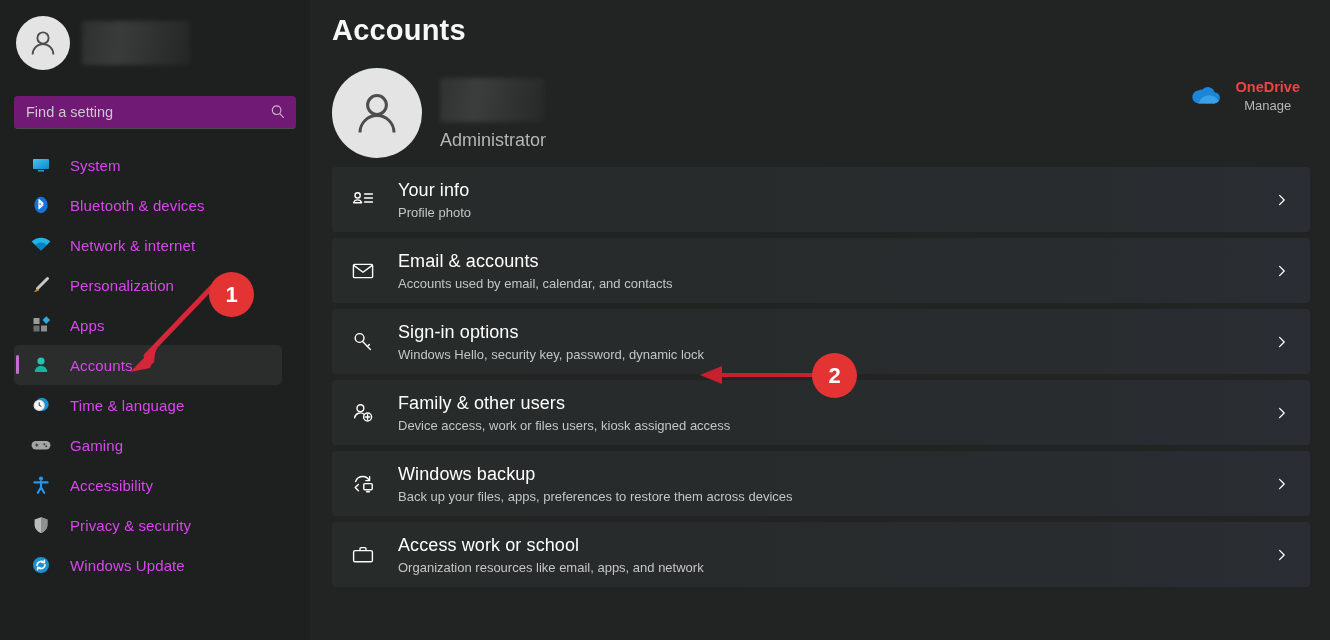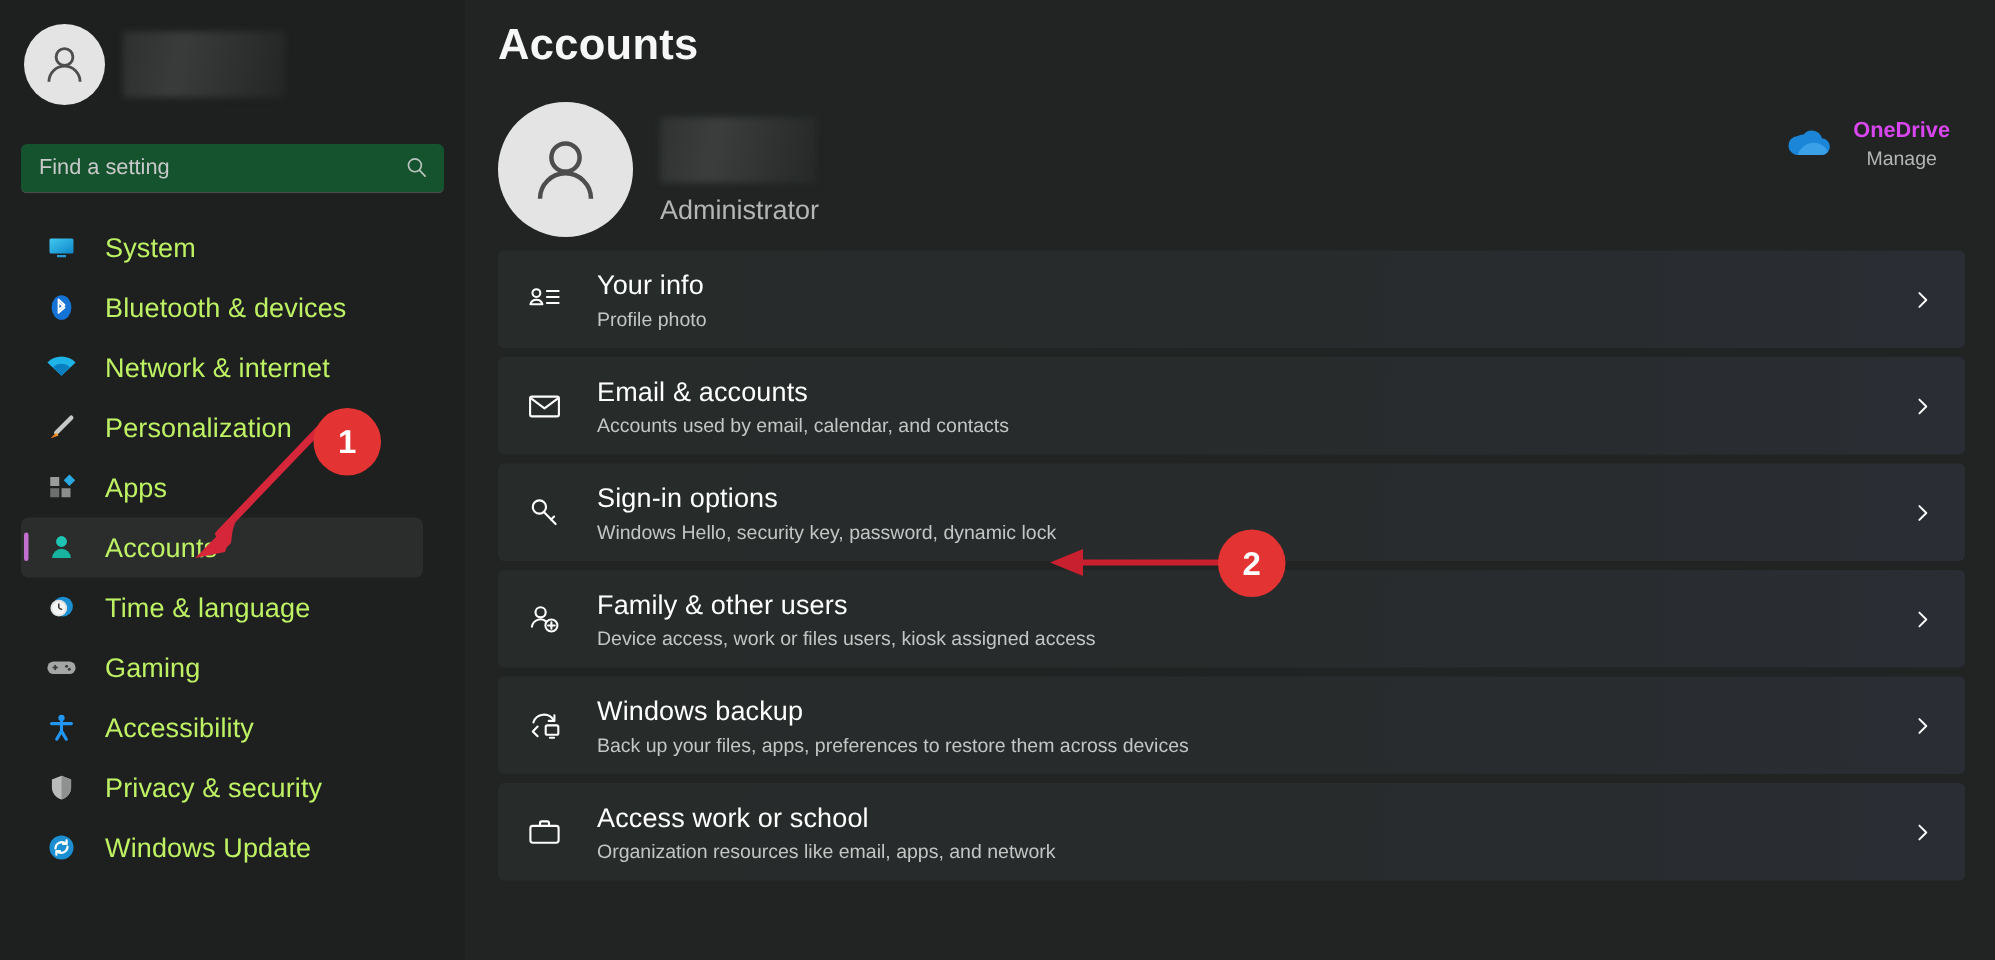--- a/index.html
+++ b/index.html
@@ -38,21 +38,21 @@
   .profile-redacted {
     width: 108px; height: 44px;
     margin-left: 12px;
     border-radius: 2px;
     background: linear-gradient(100deg, #2e3030 0%, #3a3c3b 35%, #2b2d2c 80%, #242625 100%);
     filter: blur(2px);
   }
   .search-wrap {
     margin: 24px 14px 0 14px;
     height: 33px;
-    background: #14532d;
+    background: #701a75;
     border-radius: 4px;
     border-bottom: 1px solid #4a4c4b;
     display: flex;
     align-items: center;
     padding: 0 10px 0 12px;
   }
   .search-wrap input {
     flex: 1;
     background: transparent;
     border: none;
@@ -85,22 +85,22 @@
     background: #c36fd0;
   }
   .nav-icon {
     width: 22px; height: 22px;
     flex: 0 0 22px;
     margin-left: 16px;
     display: flex; align-items: center; justify-content: center;
   }
   .nav-label {
     margin-left: 18px;
-    font-size: 18px;
-    color: #bef264;
+    font-size: 15px;
+    color: #d946ef;
     letter-spacing: .1px;
   }
 
   
   #main {
     flex: 1;
     height: 640px;
     background: #212423;
     position: relative;
     padding: 0 12px 0 12px;
@@ -141,21 +141,21 @@
   }
   .onedrive {
     position: absolute;
     right: 18px;
     top: 32px;
     display: flex;
     align-items: center;
   }
   .onedrive-icon { width: 34px; height: 26px; flex: 0 0 34px; }
   .onedrive-text { margin-left: 12px; }
-  .onedrive-title { font-size: 14.5px; font-weight: bold; color: #d946ef; }
+  .onedrive-title { font-size: 14.5px; font-weight: bold; color: #ef4444; }
   .onedrive-sub { font-size: 13px; color: #b4b6b5; margin-top: 3px; text-align: center; }
 
   
   .cards { margin-top: 8px; padding: 0 8px 0 10px; }
   .card {
     height: 65px;
     border-radius: 4px;
     display: flex;
     align-items: center;
     margin-bottom: 6px;

